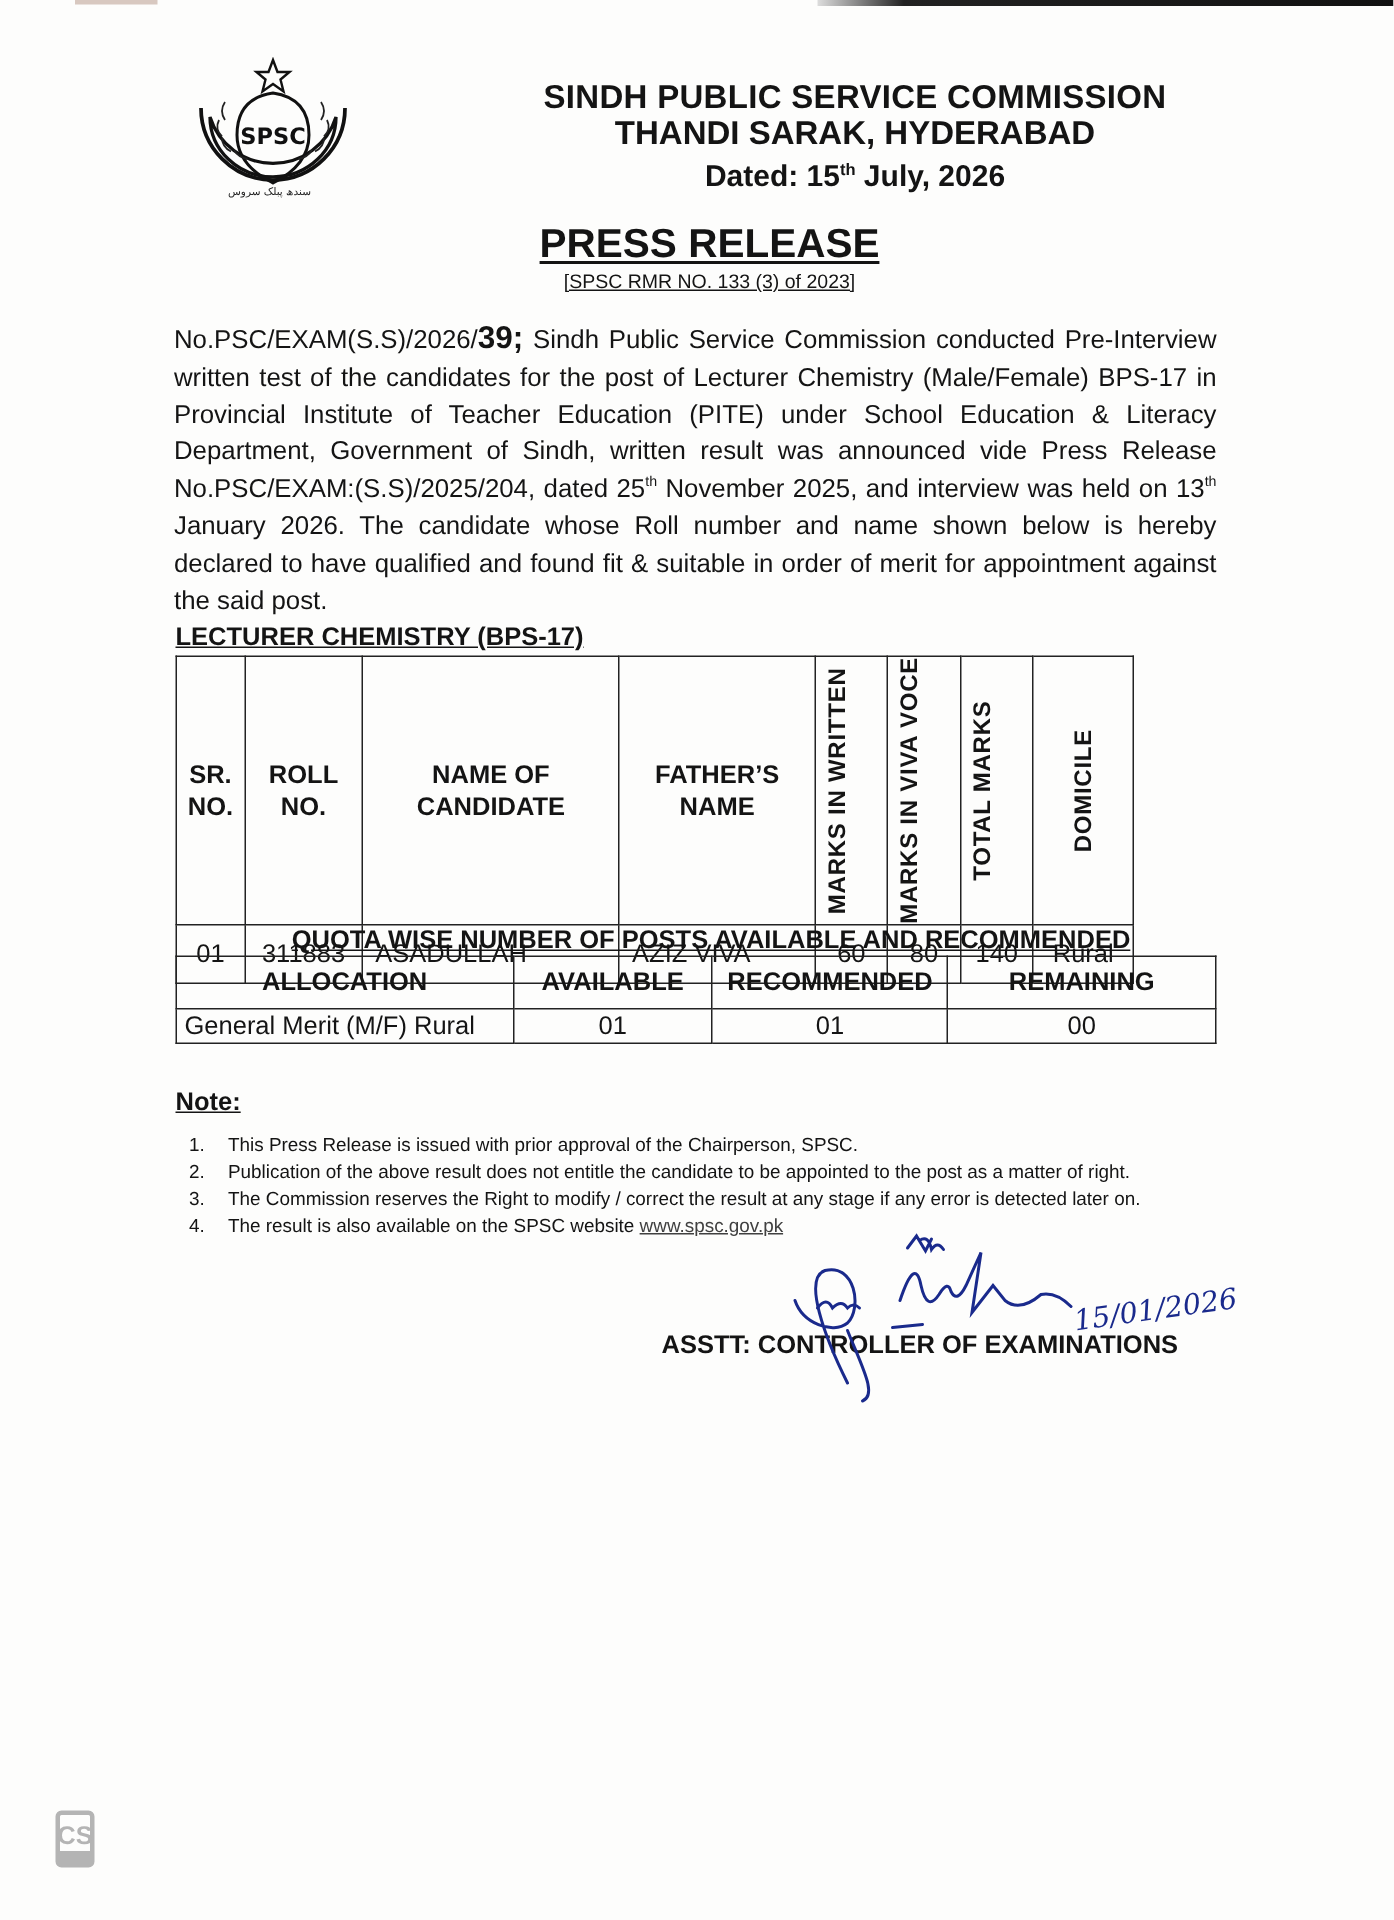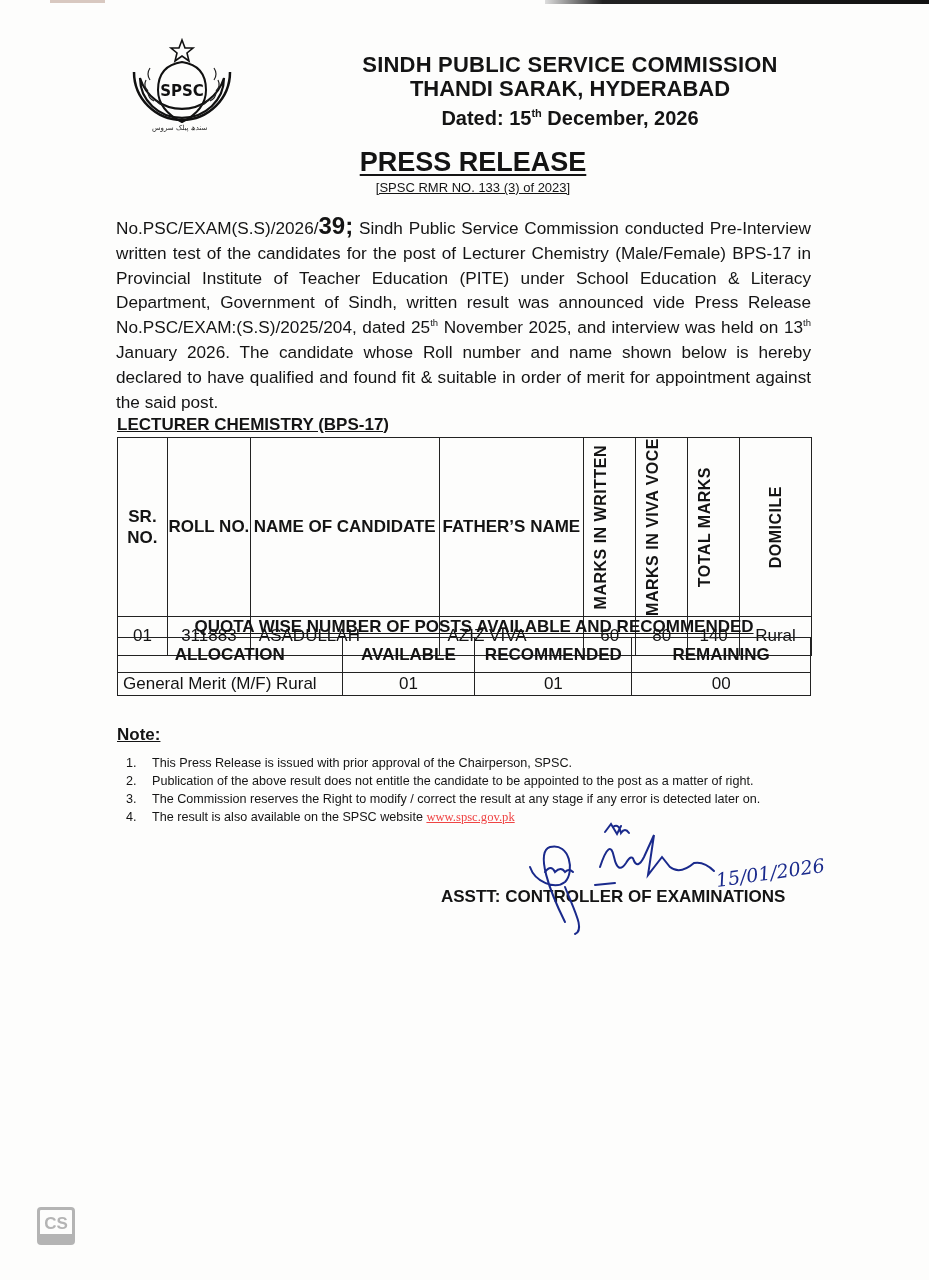--- a/index.html
+++ b/index.html
@@ -35,27 +35,27 @@
   .pr-title span { text-decoration: underline; text-decoration-thickness: 2px; text-underline-offset: 3px; }
   .pr-ref {
     position: absolute; left: 300px; width: 346px; top: 180px;
     text-align: center; font-size: 13px; text-decoration: underline;
   }
   .body-para {
     position: absolute; left: 116px; top: 214px; width: 695px;
     font-size: 17.2px; line-height: 24.8px; text-align: justify;
     text-align-last: left;
   }
-  .body-para .bold-num { font-weight: bold; font-size: 24px; }
+  .body-para .bold-num { font-weight: bold; font-size: 21px; }
   .section-title {
     position: absolute; left: 117px; top: 415px; font-weight: bold;
     font-size: 17px; text-decoration: underline;
   }
   table { border-collapse: collapse; position: absolute; }
-  .results { left: 117px; top: 437px; width: 695px; padding-left: 40px; }
+  .results { left: 117px; top: 437px; width: 639px; padding-left: 40px; }
   .results th, .results td { border: 1.5px solid #222; text-align: center; }
   .results th { font-size: 17px; font-weight: bold; height: 114px; padding: 0; line-height: 21px; }
   .results td { font-size: 17px; height: 38px; padding: 0 4px; }
   .results td.left { text-align: left; padding-left: 8px; }
   .vert {
     writing-mode: vertical-rl; transform: rotate(180deg);
     font-size: 16px; line-height: 17px; font-weight: bold; margin: 0 auto;
     letter-spacing: 0.5px; white-space: nowrap;
   }
   .quota-title {
@@ -71,31 +71,31 @@
   .note-title {
     position: absolute; left: 117px; top: 725px; font-weight: bold; font-size: 17px;
     text-decoration: underline;
   }
   .notes {
     position: absolute; left: 126px; top: 754px; margin: 0; padding: 0; list-style: none;
     font-size: 12.6px; line-height: 18px;
   }
   .notes li { display: flex; }
   .notes .num { width: 26px; }
-  .notes a { color: #ef4444; text-decoration: underline; font-family: Liberation Serif, serif; }
+  .notes a { color: #404040; text-decoration: underline; }
   .sign-title {
     position: absolute; left: 441px; top: 887px; font-weight: bold; font-size: 17px;
   }
   .signature { position: absolute; left: 495px; top: 812px; width: 350px; height: 130px; }
   .watermark {
     position: absolute; left: 37px; top: 1207px; display: flex; align-items: center;
     color: #b4b4b4;
   }
   .cs-icon {
-    width: 38px; height: 38px; border: 3px solid #b4b4b4; border-radius: 4px;
+    width: 26px; height: 38px; border: 3px solid #b4b4b4; border-radius: 4px;
     box-sizing: border-box; position: relative; font-weight: bold; font-size: 17px;
     display: flex; align-items: flex-start; justify-content: center; padding-top: 4px;
     color: #b4b4b4;
   }
   .cs-icon::after {
     content: ""; position: absolute; left: 0; right: 0; bottom: 0; height: 8px; background: #b4b4b4;
   }
   .wm-text { font-size: 31px; margin-left: 16px; letter-spacing: 0.2px; }
 </style>
 </head>
@@ -114,21 +114,21 @@
     <path d="M22,30 q-4,6 0,12 M18,42 q-3,6 2,11 M20,54 q0,6 6,9 M28,62 q3,5 9,6"></path>
     <path d="M86,30 q4,6 0,12 M90,42 q3,6 -2,11 M88,54 q0,6 -6,9 M80,62 q-3,5 -9,6"></path>
   </g>
   <g fill="#222" font-size="7" font-family="DejaVu Sans, sans-serif">
     <text x="24" y="92">ﺳﻨﺪﮪ ﭘﺒﻠﮏ ﺳﺮﻭﺱ</text>
   </g>
 </svg>
 
 <div class="header h1">SINDH PUBLIC SERVICE COMMISSION</div>
 <div class="header h2">THANDI SARAK, HYDERABAD</div>
-<div class="header h3"><span>Dated: 15</span><sup>th</sup><span> December, 2026</span></div>
+<div class="header h3"><span>Dated: 15</span><sup>th</sup><span> July, 2026</span></div>
 
 <div class="pr-title"><span>PRESS RELEASE</span></div>
 <div class="pr-ref">[SPSC RMR NO. 133 (3) of 2023]</div>
 
 <div class="body-para"><span>No.PSC/EXAM(S.S)/2026/</span><span class="bold-num">39;</span><span> Sindh Public Service Commission conducted Pre-Interview written test of the candidates for the post of Lecturer Chemistry (Male/Female) BPS-17 in Provincial Institute of Teacher Education (PITE) under School Education &amp; Literacy Department, Government of Sindh, written result was announced vide Press Release No.PSC/EXAM:(S.S)/2025/204, dated 25</span><sup>th</sup><span> November 2025, and interview was held on 13</span><sup>th</sup><span> January 2026. The candidate whose Roll number and name shown below is hereby declared to have qualified and found fit &amp; suitable in order of merit for appointment against the said post.</span></div>
 
 <div class="section-title">LECTURER CHEMISTRY (BPS-17)</div>
 
 <table class="results">
   <colgroup>

